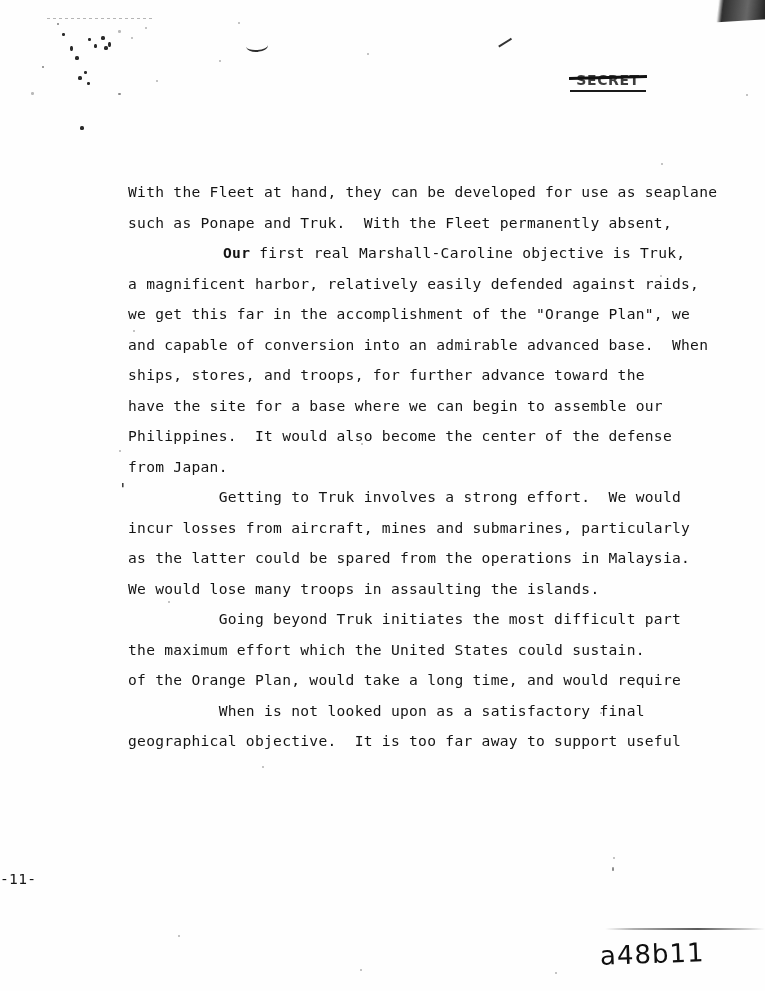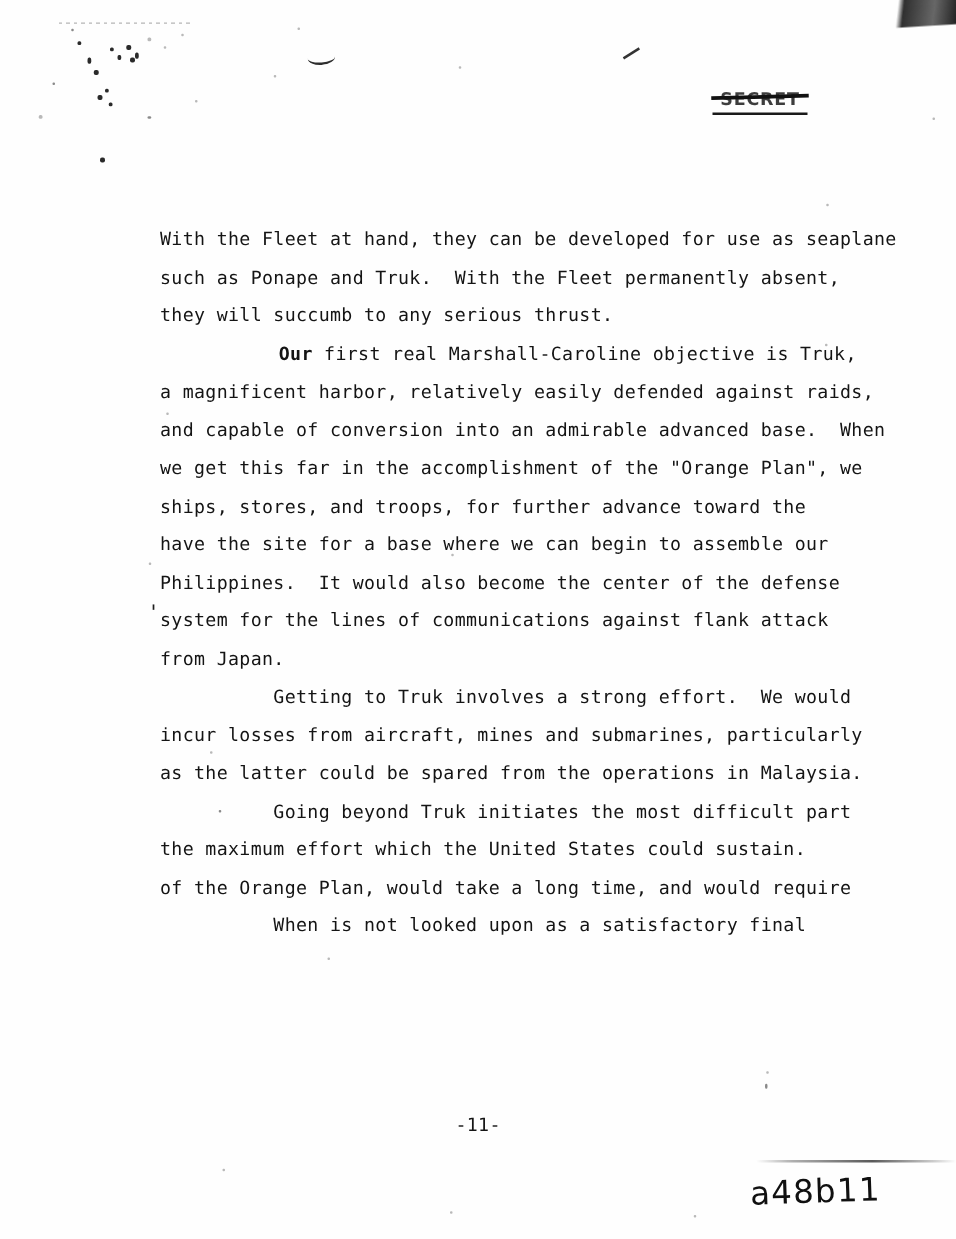--- a/index.html
+++ b/index.html
@@ -187,23 +187,23 @@
   }
 
   .doc-line .lead {
     font-weight: bold;
   }
 
   
   #page-number {
     position: absolute;
     left: 0;
-    top: 892px;
+    top: 870px;
     width: 765px;
-    text-align: center;
+    text-align: left;
     font-family: "DejaVu Sans Mono", monospace;
     font-size: 14.6px;
     letter-spacing: 0.28px;
     color: #151515;
   }
 
   
   #handwriting {
     position: absolute;
     left: 600px;
@@ -271,42 +271,42 @@
     <div class="strike"></div>
     <div class="underline"></div>
   </div>
 
   <div id="margin-tick">'</div>
 
   <div id="body-text">
 
     <div class="doc-line">With the Fleet at hand, they can be developed for use as seaplane</div>
     <div class="doc-line">such as Ponape and Truk.  With the Fleet permanently absent,</div>
-    <div class="doc-line">they will succumb to any serious thrust.</div>
 
     <div class="doc-line bold-lead"><span style="display:inline-block;width:95px;"></span><span class="lead">Our</span><span> first real Marshall-Caroline objective is Truk,</span></div>
 
     <div class="doc-line">a magnificent harbor, relatively easily defended against raids,</div>
+    <div class="doc-line">we get this far in the accomplishment of the "Orange Plan", we</div>
     <div class="doc-line">and capable of conversion into an admirable advanced base.  When</div>
-    <div class="doc-line">we get this far in the accomplishment of the "Orange Plan", we</div>
     <div class="doc-line">ships, stores, and troops, for further advance toward the</div>
     <div class="doc-line">have the site for a base where we can begin to assemble our</div>
     <div class="doc-line">Philippines.  It would also become the center of the defense</div>
-    <div class="doc-line">system for the lines of communications against flank attack</div>
     <div class="doc-line">from Japan.</div>
 
     <div class="doc-line">          Getting to Truk involves a strong effort.  We would</div>
     <div class="doc-line">incur losses from aircraft, mines and submarines, particularly</div>
     <div class="doc-line">as the latter could be spared from the operations in Malaysia.</div>
+    <div class="doc-line">We would lose many troops in assaulting the islands.</div>
 
     <div class="doc-line">          Going beyond Truk initiates the most difficult part</div>
     <div class="doc-line">the maximum effort which the United States could sustain.</div>
     <div class="doc-line">of the Orange Plan, would take a long time, and would require</div>
 
     <div class="doc-line">          When is not looked upon as a satisfactory final</div>
+    <div class="doc-line">geographical objective.  It is too far away to support useful</div>
 
   </div>
 
   <div id="page-number">-11-</div>
 
   <div id="faint-rule" class="artifact"></div>
 
   <div id="handwriting">a48b11</div>
 
 </div>

